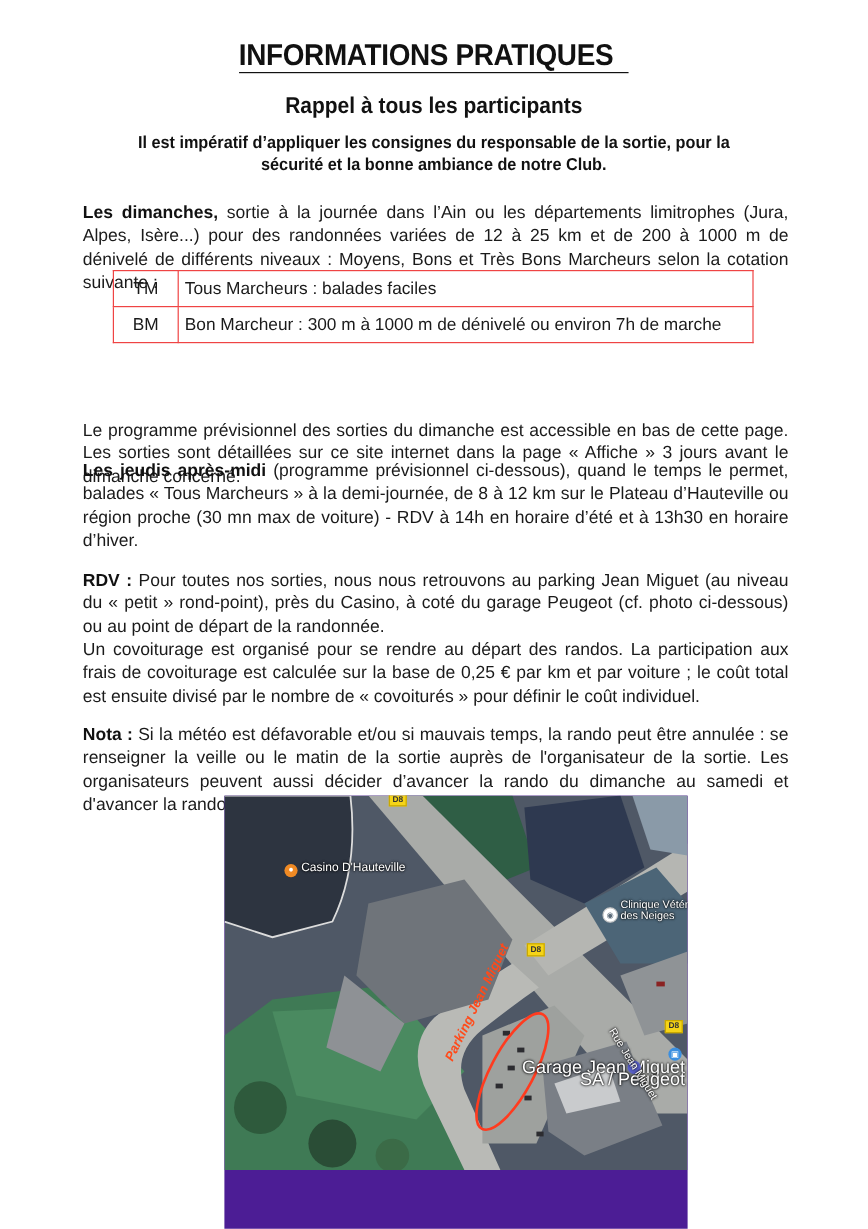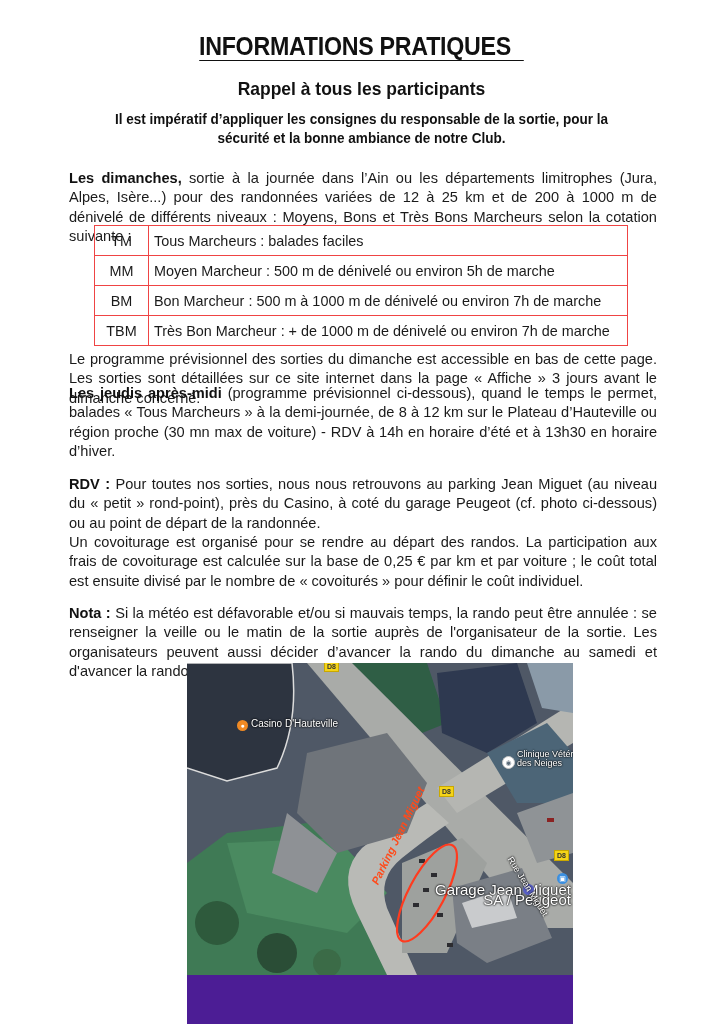--- a/index.html
+++ b/index.html
@@ -80,30 +80,22 @@
   <b>Les dimanches,</b><span> sortie à la journée dans l’Ain ou les départements limitrophes (Jura, Alpes, Isère...) pour des randonnées variées de 12 à 25 km et de 200 à 1000 m de dénivelé de différents niveaux : Moyens, Bons et Très Bons Marcheurs selon la cotation suivante :</span>
 </div>
 
 <table class="cotation">
   <tbody>
     <tr>
       <td class="code">TM</td>
       <td>Tous Marcheurs : balades faciles</td>
     </tr>
     <tr>
-      <td class="code">MM</td>
-      <td>Moyen Marcheur : 500 m de dénivelé ou environ 5h de marche</td>
-    </tr>
-    <tr>
       <td class="code">BM</td>
-      <td>Bon Marcheur : 500 m à 1000 m de dénivelé ou environ 7h de marche</td>
-    </tr>
-    <tr>
-      <td class="code">TBM</td>
-      <td>Très Bon Marcheur : + de 1000 m  de dénivelé ou environ 7h de marche</td>
+      <td>Bon Marcheur : 300 m à 1000 m de dénivelé ou environ 7h de marche</td>
     </tr>
   </tbody>
 </table>
 
 <div class="para" id="p-programme">Le programme prévisionnel des sorties du dimanche est accessible en bas de cette page. Les sorties sont détaillées sur ce site internet dans la page « Affiche » 3 jours avant le dimanche concerné.</div>
 
 <div class="para" id="p-jeudis">
   <b>Les jeudis après-midi</b><span> (programme prévisionnel ci-dessous), quand le temps le permet, balades « Tous Marcheurs » à la demi-journée, de 8 à 12 km sur le Plateau d’Hauteville ou région proche (30 mn max de voiture) -  RDV à 14h en horaire d’été et à 13h30 en horaire d’hiver.</span>
 </div>
 

